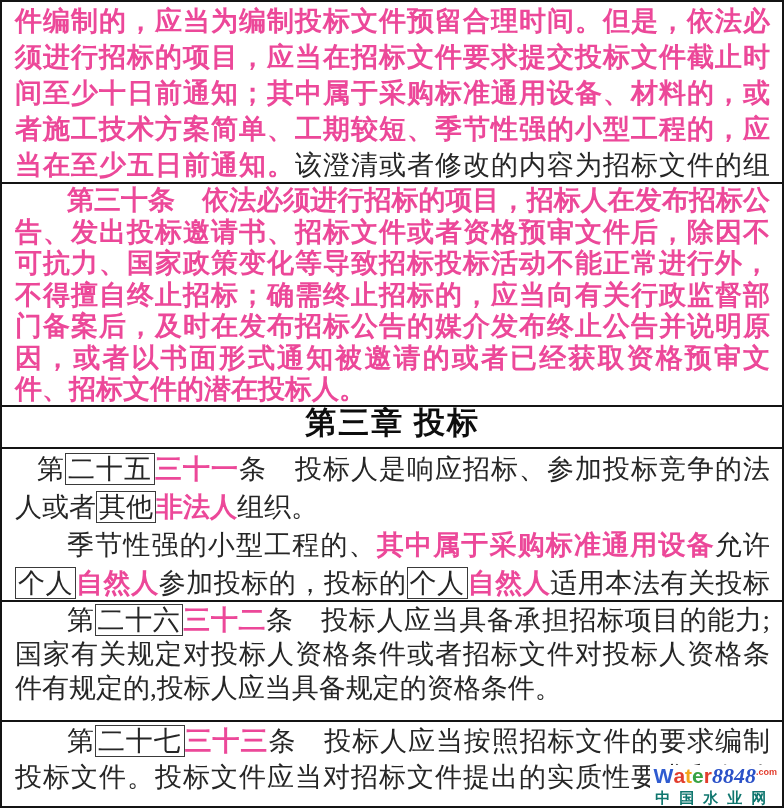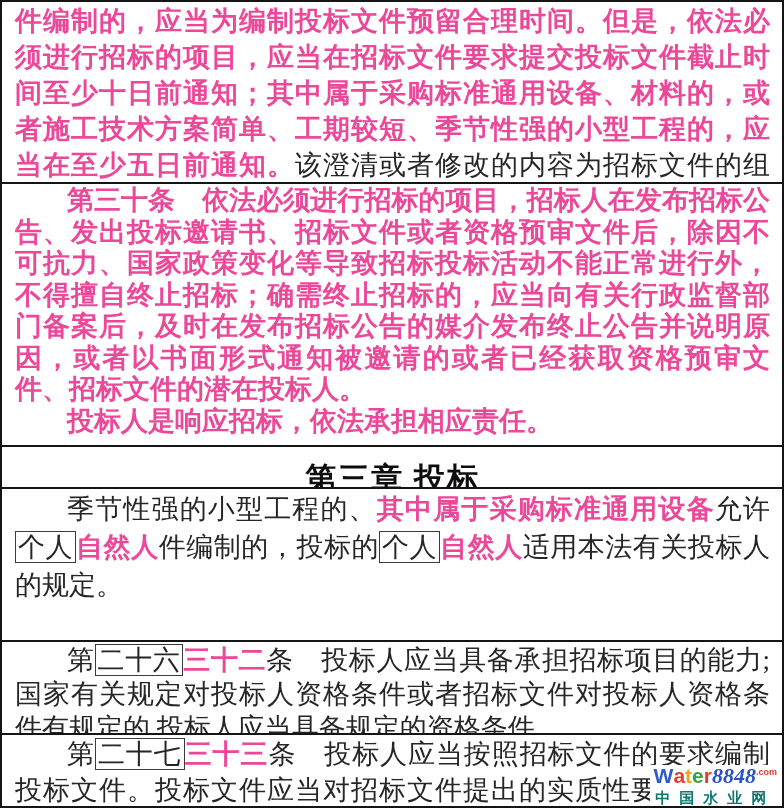--- a/index.html
+++ b/index.html
@@ -17,24 +17,24 @@
     box-sizing: border-box;
     padding: 1px 12px 0 13px;
     overflow: hidden;
     text-align: justify;
     text-justify: inter-ideograph;
     font-size: 27px;
     color: #262626;
   }
   .sec.bordered { border-top: 2px solid #141414; }
   .sec-0 { height: 180px; line-height: 36px; }
-  .sec-1 { height: 263px; line-height: 31.5px; }
-  .sec-2 { height: 42px;  line-height: 31px; text-align: center; padding-top: 16px; }
+  .sec-1 { height: 223px; line-height: 31.5px; }
+  .sec-2 { height: 42px;  line-height: 31px; text-align: center; padding-top: 0; }
   .sec-3 { height: 153px; line-height: 38px; }
-  .sec-4 { height: 93px; line-height: 34px; }
+  .sec-4 { height: 120px; line-height: 34px; }
   .sec-5 { height: 71px;  line-height: 36px; }
   .sec p { margin: 0; }
   p.indent     { text-indent: 52px; }
   p.indent-sm  { text-indent: 22px; }
   p.no-indent  { text-indent: 0; }
   .run-regular {
     font-family: "Liberation Serif", serif;
     font-weight: 400;
     color: #262626;
   }
@@ -103,21 +103,22 @@
         <p class="no-indent"><span class="run-bold">件编制的，应当为编制投标文件预留合理时间。但是，依法必须进行招标的项目，应当在招标文件要求提交投标文件截止时间至少十日前通知；其中属于采购标准通用设备、材料的，或者施工技术方案简单、工期较短、季节性强的小型工程的，应当在至少五日前通知。</span><span class="run-regular">该澄清或者修改的内容为招标文件的组成部分。</span></p>
       </div>
       <div class="sec sec-1 bordered">
         <p class="indent"><span class="run-bold">第三十条　依法必须进行招标的项目，招标人在发布招标公告、发出投标邀请书、招标文件或者资格预审文件后，除因不可抗力、国家政策变化等导致招标投标活动不能正常进行外，不得擅自终止招标；确需终止招标的，应当向有关行政监督部门备案后，及时在发布招标公告的媒介发布终止公告并说明原因，或者以书面形式通知被邀请的或者已经获取资格预审文件、招标文件的潜在投标人。</span></p>
         <p class="indent"><span class="run-bold">投标人是响应招标，依法承担相应责任。</span></p>
       </div>
       <div class="sec sec-2 bordered">
         <p class="no-indent"><span class="run-heading">第三章 投标</span></p>
       </div>
       <div class="sec sec-3 bordered">
-        <p class="indent"><span class="run-regular">季节性强的小型工程的、</span><span class="run-bold">其中属于采购标准通用设备</span><span class="run-regular">允许</span><span class="run-boxed">个人</span><span class="run-bold">自然人</span><span class="run-regular">件编制的，投标的</span><span class="run-boxed">个人</span><span class="run-bold">自然人</span><span class="run-regular">适用本法有关投标人的规定。</span></p>
+        <p class="indent-sm"><span class="run-regular">第</span><span class="run-boxed">二十五</span><span class="run-bold">三十一</span><span class="run-regular">条　投标人是响应招标、参加投标竞争的法人或者</span><span class="run-boxed">其他</span><span class="run-bold">非法人</span><span class="run-regular">组织。</span></p>
+        <p class="indent"><span class="run-regular">季节性强的小型工程的、</span><span class="run-bold">其中属于采购标准通用设备</span><span class="run-regular">允许</span><span class="run-boxed">个人</span><span class="run-bold">自然人</span><span class="run-regular">参加投标的，投标的</span><span class="run-boxed">个人</span><span class="run-bold">自然人</span><span class="run-regular">适用本法有关投标人的规定。</span></p>
       </div>
       <div class="sec sec-4 bordered">
         <p class="indent"><span class="run-regular">第</span><span class="run-boxed">二十六</span><span class="run-bold">三十二</span><span class="run-regular">条　投标人应当具备承担招标项目的能力;国家有关规定对投标人资格条件或者招标文件对投标人资格条件有规定的,投标人应当具备规定的资格条件。</span></p>
       </div>
       <div class="sec sec-5 bordered">
         <p class="indent"><span class="run-regular">第</span><span class="run-boxed">二十七</span><span class="run-bold">三十三</span><span class="run-regular">条　投标人应当按照招标文件的要求编制投标文件。投标文件应当对招标文件提出的实质性要求和条件作出响应。</span></p>
       </div>
     </div>
 
   <div class="watermark">

